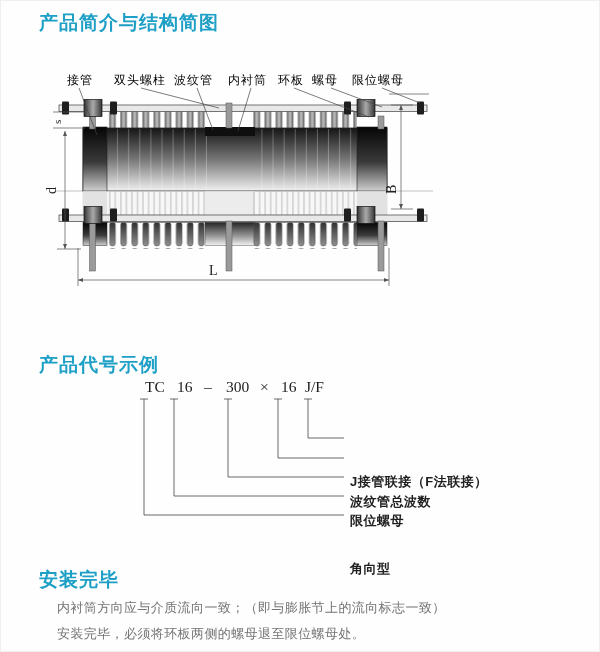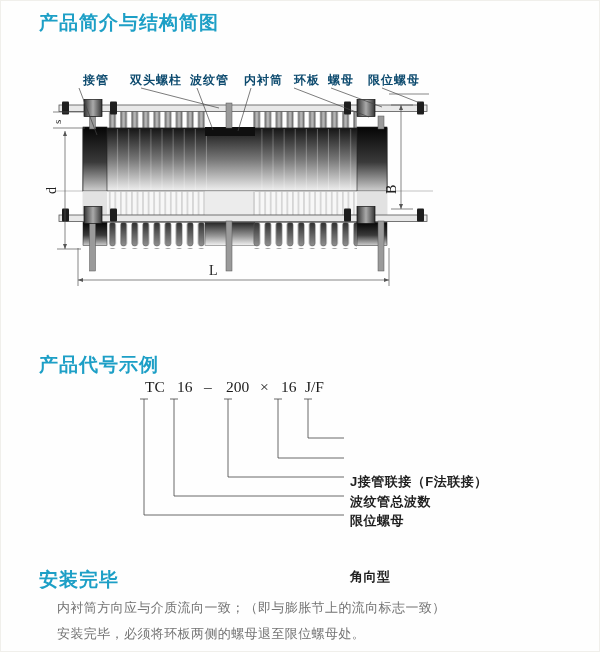--- a/index.html
+++ b/index.html
@@ -9,22 +9,22 @@
     font-family:"Liberation Sans","DejaVu Sans",sans-serif;color:#2b2b2b;
   }
   .sec-title{
     position:absolute;left:38px;font-size:19px;font-weight:bold;
     color:#1d9fc6;letter-spacing:1px;
   }
   
   #diagram{position:absolute;left:0;top:60px;width:600px;height:240px;}
   #diagram svg{position:absolute;left:0;top:0;}
   .part-label{
-    position:absolute;top:11px;font-size:12px;font-weight:bold;color:#0c4a6e;
-    letter-spacing:1px;white-space:nowrap;margin-left:16px;
+    position:absolute;top:11px;font-size:12px;font-weight:normal;color:#000000;
+    letter-spacing:1px;white-space:nowrap;
   }
   .dim{font-family:"Liberation Serif","DejaVu Serif",serif;fill:#222;}
   
   #code-row{position:absolute;left:10px;top:377px;width:600px;height:20px;}
   .code-seg{
     position:absolute;top:0;font-family:"Liberation Serif","DejaVu Serif",serif;
     font-size:15.5px;color:#1a1a1a;white-space:nowrap;
   }
   #code-callouts{position:absolute;left:0;top:396px;width:600px;height:130px;}
   #code-callouts svg{position:absolute;left:0;top:0;}
@@ -177,37 +177,37 @@
   <span class="part-label" style="left:311px">螺母</span>
   <span class="part-label" style="left:351px">限位螺母</span>
 </div>
 
 <div class="sec-title" style="top:351px">产品代号示例</div>
 
 <div id="code-row">
   <span class="code-seg" style="left:134px">TC</span>
   <span class="code-seg" style="left:166px">16</span>
   <span class="code-seg" style="left:193px">–</span>
-  <span class="code-seg" style="left:215px">200</span>
+  <span class="code-seg" style="left:215px">300</span>
   <span class="code-seg" style="left:249px">×</span>
   <span class="code-seg" style="left:270px">16</span>
   <span class="code-seg" style="left:294px">J/F</span>
 </div>
 
 <div id="code-callouts">
   <svg width="600" height="130" viewBox="0 0 600 130">
     <g stroke="#444" stroke-width="0.8" fill="none">
       <path d="M139 2 H147 M143 2 V118 H343"></path>
       <path d="M169 2 H177 M173 2 V99 H343"></path>
       <path d="M223 2 H231 M227 2 V80 H343"></path>
       <path d="M273 2 H281 M277 2 V61 H343"></path>
       <path d="M303 2 H311 M307 2 V41 H343"></path>
     </g>
   </svg>
   <span class="callout-label" style="top:33px">J接管联接（F法联接）</span>
   <span class="callout-label" style="top:53px">波纹管总波数</span>
   <span class="callout-label" style="top:72px">限位螺母</span>
-  <span class="callout-label" style="top:128px">角向型</span>
+  <span class="callout-label" style="top:120px">角向型</span>
 </div>
 
 <div class="sec-title" style="top:566px">安装完毕</div>
 <div class="install-line" style="top:598px">内衬筒方向应与介质流向一致；（即与膨胀节上的流向标志一致）</div>
 <div class="install-line" style="top:624px">安装完毕，必须将环板两侧的螺母退至限位螺母处。</div>
 
 </body></html>

